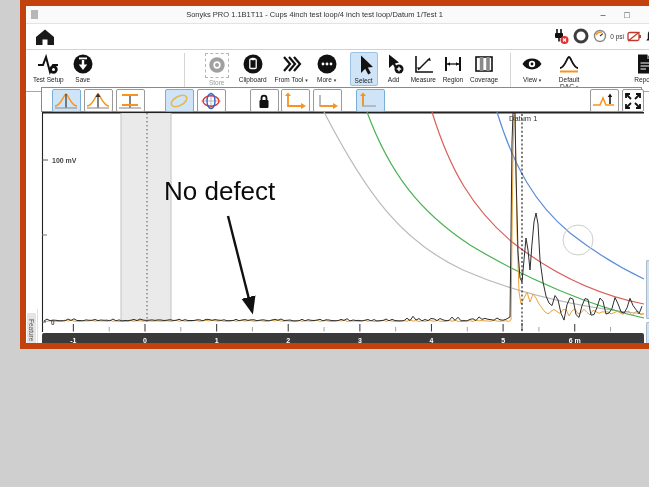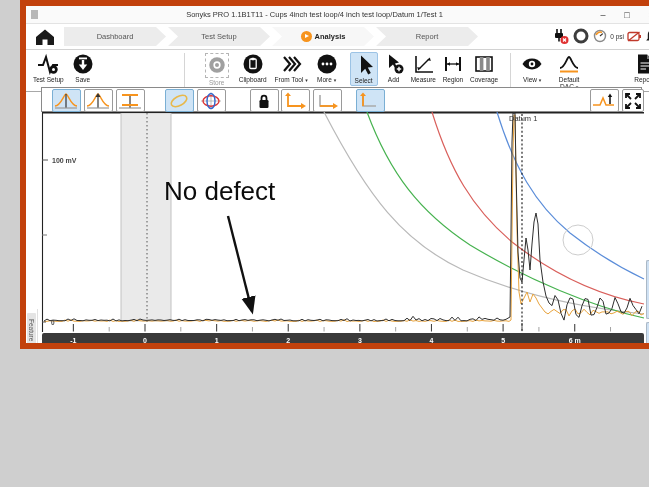--- a/index.html
+++ b/index.html
@@ -83,35 +83,20 @@
       <div class="win-btn">–</div>
       <div class="win-btn">□</div>
       <div class="win-btn">×</div>
     </div>
   </div>
 
   <div class="navrow">
     <svg class="home" width="22" height="20" viewBox="0 0 22 20">
       <path d="M2,10 L11,2.5 L20,10 V18 H13.5 V12.5 H8.5 V18 H2 Z" fill="#1a1a1a"></path>
     </svg>
-    <div class="crumbs" id="crumbs">
-        <div class="crumb first">
-          <span>Dashboard</span>
-        </div>
-        <div class="crumb">
-          <span>Test Setup</span>
-        </div>
-        <div class="crumb active">
-          <span class="play"></span>
-          <span>Analysis</span>
-        </div>
-        <div class="crumb">
-          <span>Report</span>
-        </div>
-      </div>
     <div class="navstatus">
       <svg width="17" height="17" viewBox="0 0 17 17">
         <line x1="5" y1="1" x2="5" y2="5" stroke="#111" stroke-width="1.6"></line>
         <line x1="9" y1="1" x2="9" y2="5" stroke="#111" stroke-width="1.6"></line>
         <rect x="3" y="5" width="8" height="5" rx="1" fill="#111"></rect>
         <line x1="7" y1="10" x2="7" y2="13.5" stroke="#111" stroke-width="1.6"></line>
         <circle cx="12.5" cy="12" r="4" fill="#e03131"></circle>
         <line x1="11" y1="10.5" x2="14" y2="13.5" stroke="#fff" stroke-width="1.2"></line>
         <line x1="14" y1="10.5" x2="11" y2="13.5" stroke="#fff" stroke-width="1.2"></line>
       </svg>

